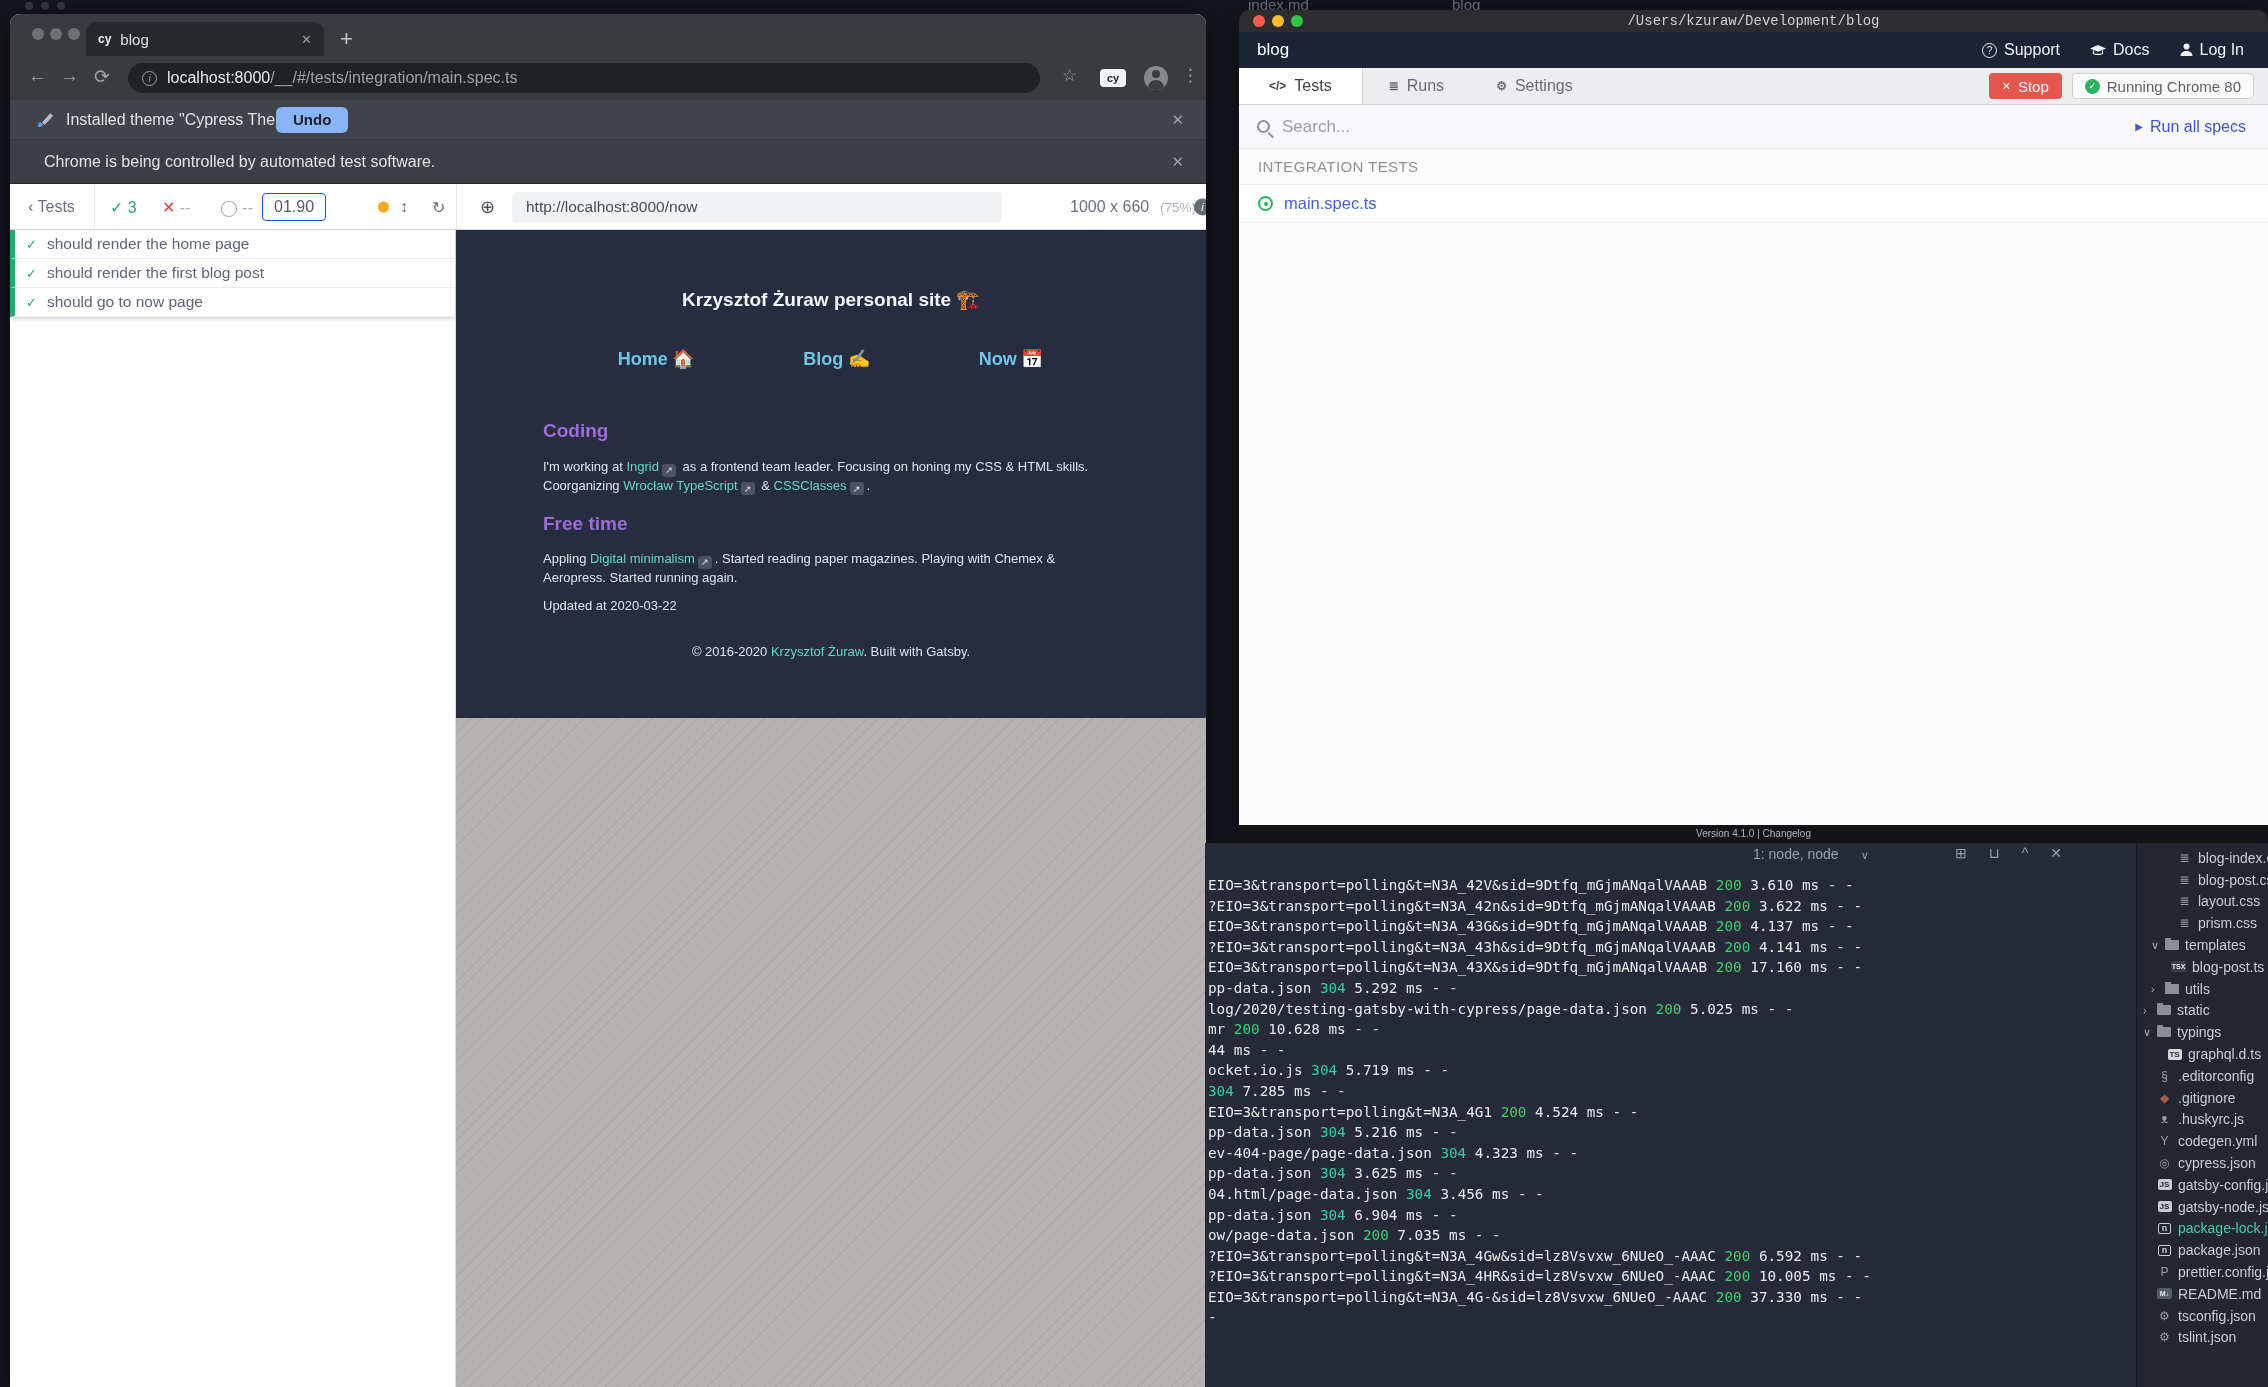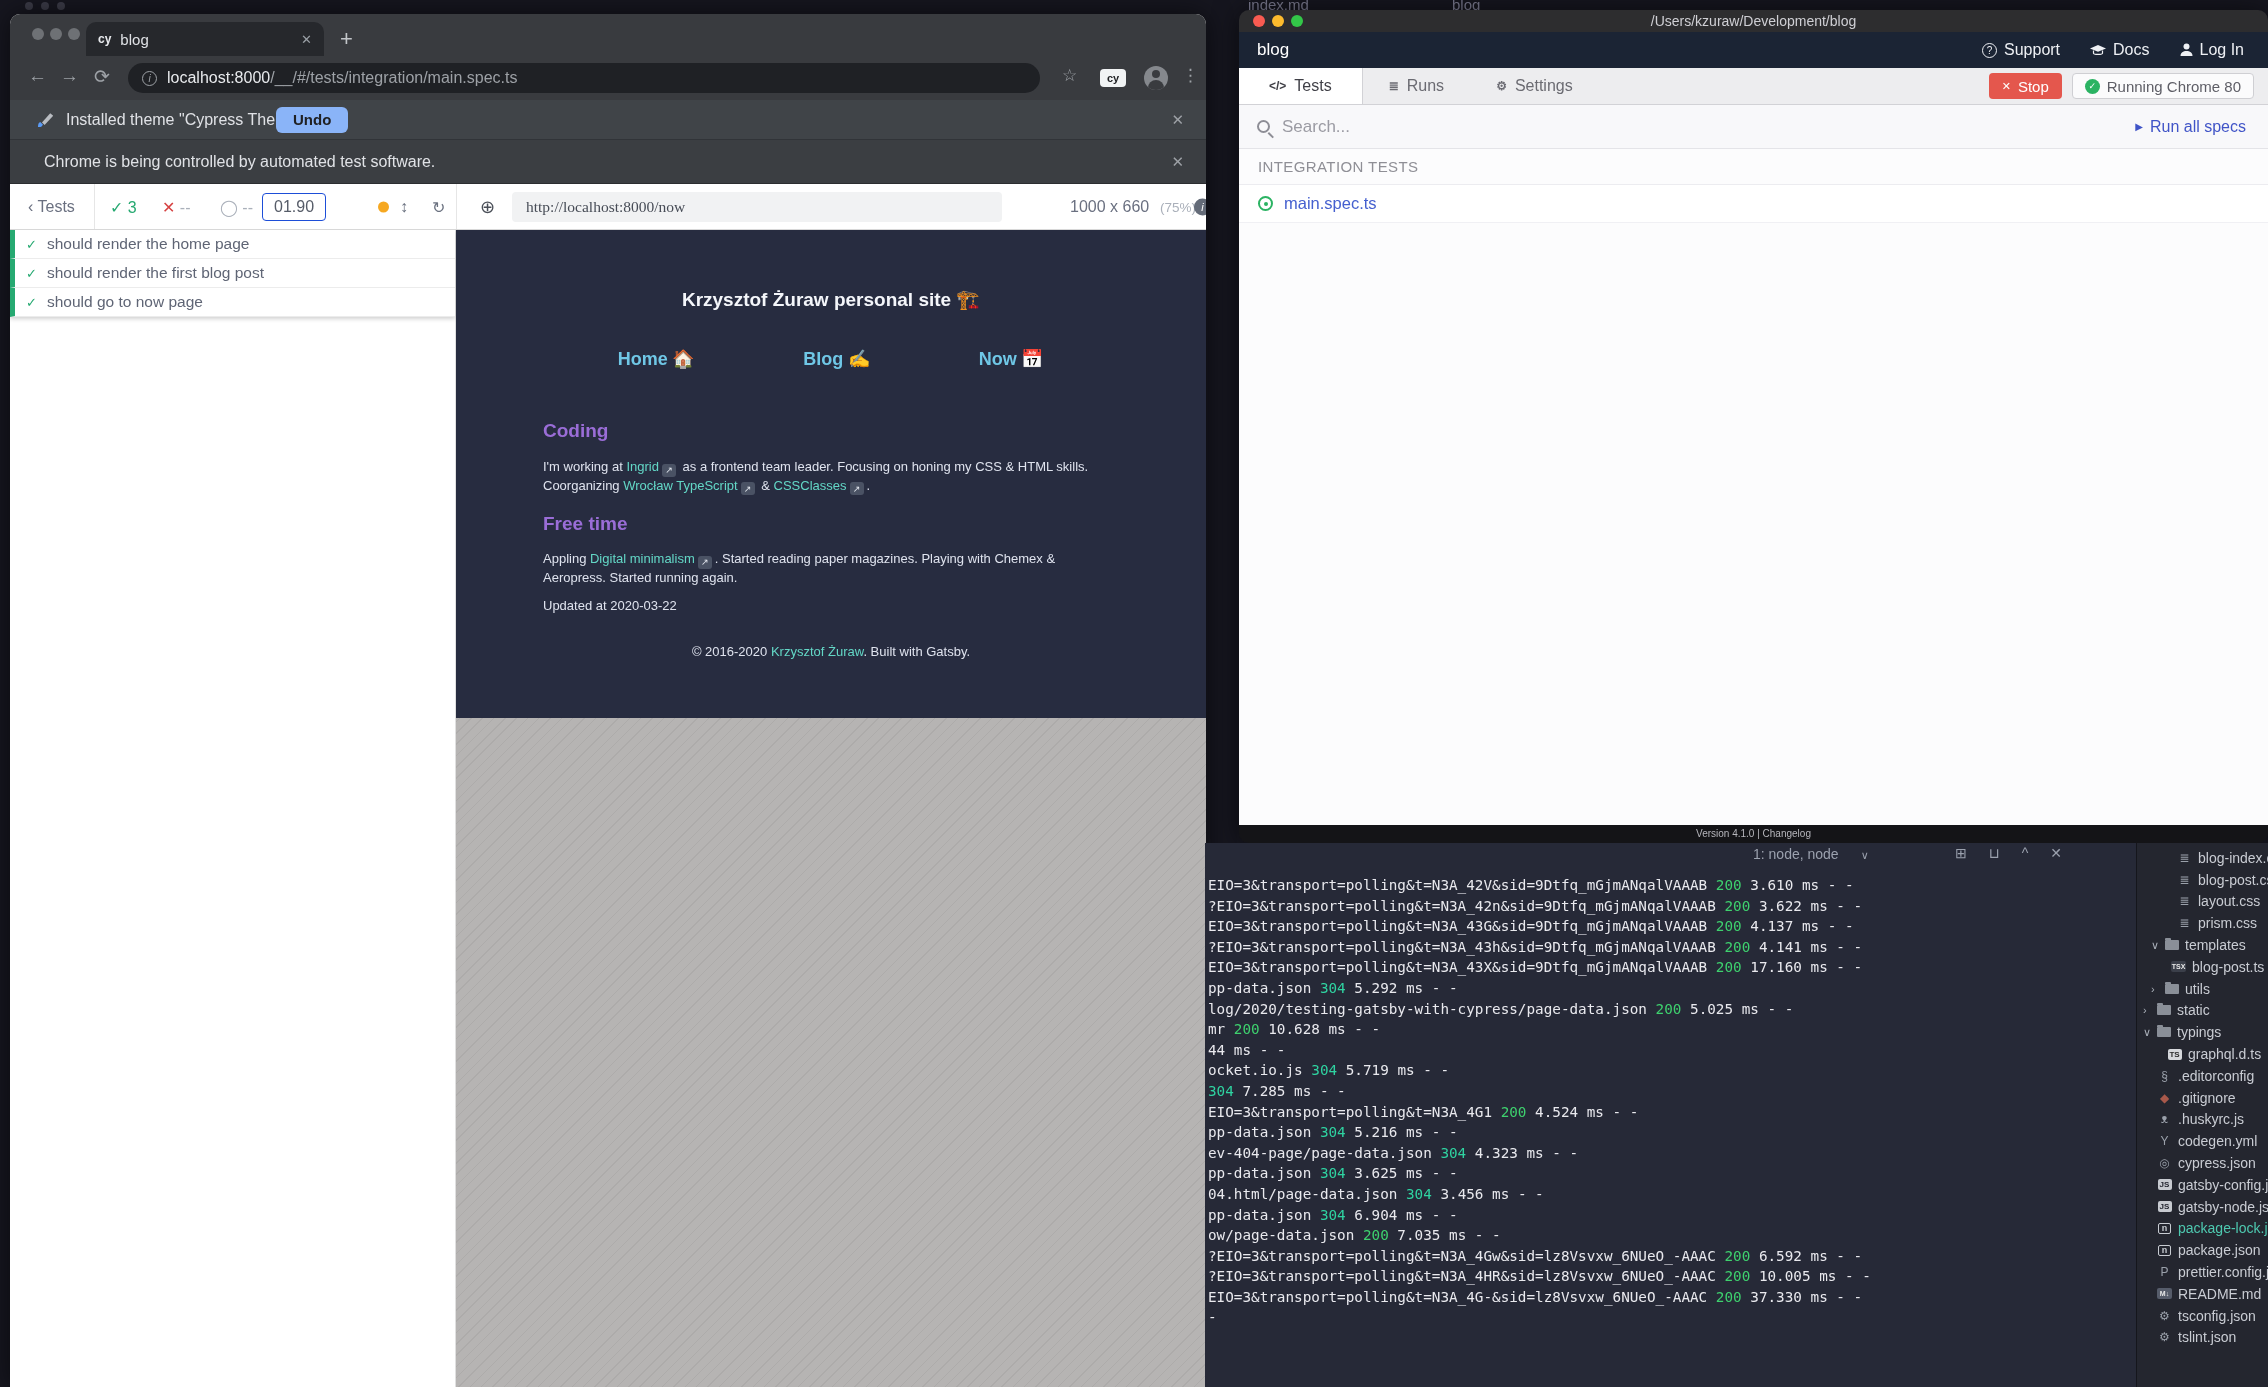--- a/index.html
+++ b/index.html
@@ -50,21 +50,21 @@
 
   
   .rep-head { height:46px; background:#fff; border-bottom:1px solid #d8d8d8; position:relative; flex:none;
               color:#6a7080; font-size:16px; }
   .rh { position:absolute; top:50%; transform:translateY(-50%); white-space:nowrap; }
   .rh-sep { position:absolute; top:0; width:1px; height:100%; background:#e6e6e6; }
   .grn { color:#26a971; } .red { color:#d64242; } .dim { color:#aab0ba; }
   .rh-duration { border:1px solid #1d4ed8; border-radius:4px; padding:4px 11px; color:#565c68; }
   .ydot { width:11px; height:11px; border-radius:50%; background:#f6a821; display:inline-block; }
   .rh-url { background:#f1f2f3; border:none; border-radius:4px; height:30px; width:490px;
-            font-size:15.5px; color:#474c56; padding:0 14px; font-family:Liberation Serif, serif; }
+            font-size:15.5px; color:#474c56; padding:0 14px; font-family:Liberation Sans, sans-serif; }
   .vp-info { width:17px; height:17px; border-radius:50%; background:#646b78; color:#fff; font-size:11px;
              font-style:italic; display:inline-flex; align-items:center; justify-content:center; }
 
   .browser-body { flex:1; display:flex; min-height:0; }
   .rep-col { width:446px; flex:none; background:#fff; border-right:1px solid #e0e0e0; }
   .tests-block { box-shadow:0 2px 4px rgba(0,0,0,.18); }
   .test-row { height:29px; display:flex; align-items:center; gap:10px; padding-left:11px;
               border-left:5px solid #26a971; border-bottom:1px solid #ececec; background:#fff; }
   .test-row .chk { color:#26a971; font-size:13px; }
   .test-row .lbl { color:#5f6575; font-size:15.5px; }
@@ -82,21 +82,21 @@
          font-size:9px; align-items:center; justify-content:center; vertical-align:-2px; margin:0 3px; }
   .s-updated { position:absolute; left:87px; top:368px; font-size:13px; color:#dfe3ee; }
   .s-footer { position:absolute; top:414px; width:100%; text-align:center; font-size:13px; color:#dfe3ee; }
   .aut-overflow { flex:1; background:#b6b4b3;
      background-image:repeating-linear-gradient(315deg, rgba(0,0,0,.05) 0 1px, transparent 1px 8px); }
 
   
   .cyw { position:absolute; left:1239px; top:10px; width:1029px; height:833px; border-radius:10px;
          overflow:hidden; box-shadow:0 0 26px rgba(0,0,0,.55); display:flex; flex-direction:column; }
   .cy-titlebar { height:22px; background:#2d2d2f; position:relative; flex:none; }
-  .cy-titlebar .title { position:absolute; width:100%; text-align:center; top:3px; font-size:14px; color:#cfcfd4; }
+  .cy-titlebar .title { position:absolute; width:100%; text-align:center; top:3px; font-size:14px; color:#cfcfd4;font-family:Liberation Mono, monospace; }
   .mac { position:absolute; top:5px; width:12px; height:12px; border-radius:50%; }
   .cy-nav { height:36px; background:#1b2434; display:flex; align-items:center; padding:0 24px 0 18px; flex:none; }
   .cy-nav .proj { color:#fff; font-size:17px; }
   .cy-menu { margin-left:auto; display:flex; gap:30px; align-items:center; }
   .cy-menu .mi { color:#eef0f4; font-size:16px; display:flex; align-items:center; gap:7px; }
   .qmark { width:15px; height:15px; border:1.5px solid #eef0f4; border-radius:50%; font-size:10px;
            display:inline-flex; align-items:center; justify-content:center; }
   .cy-tabs { height:37px; background:#ededef; border-bottom:1px solid #d2d2d6; display:flex; align-items:stretch; flex:none; }
   .cy-tab { display:flex; align-items:center; gap:8px; padding:0 26px; color:#6b6b72; font-size:16px; }
   .cy-tab.active { background:#fff; border-right:1px solid #d2d2d6; color:#3f3f46; padding:0 30px; }

